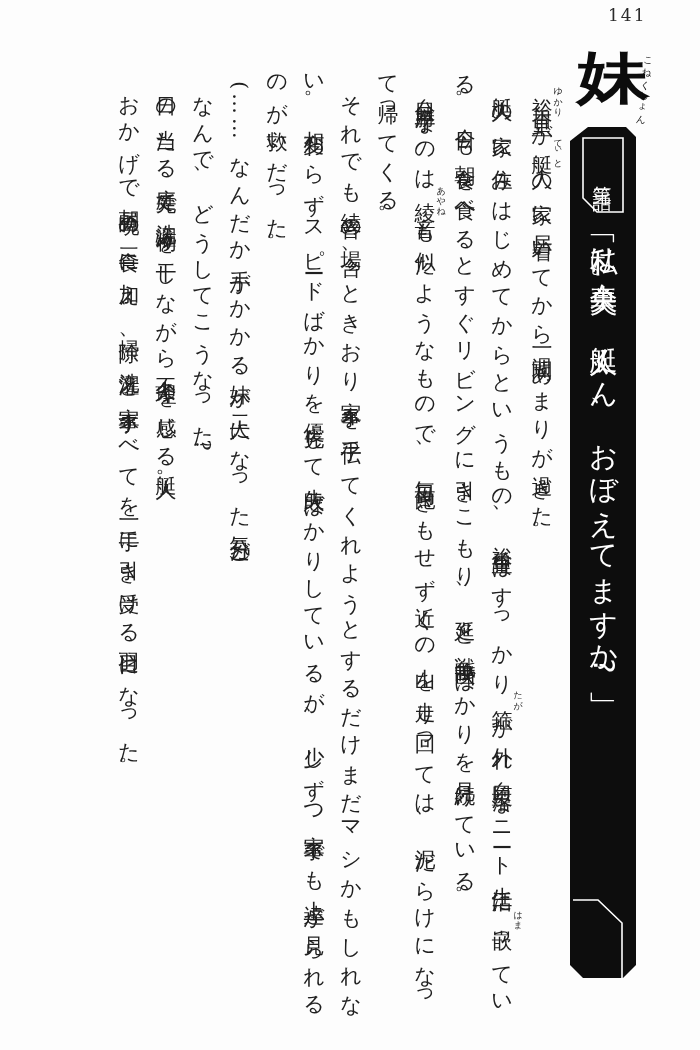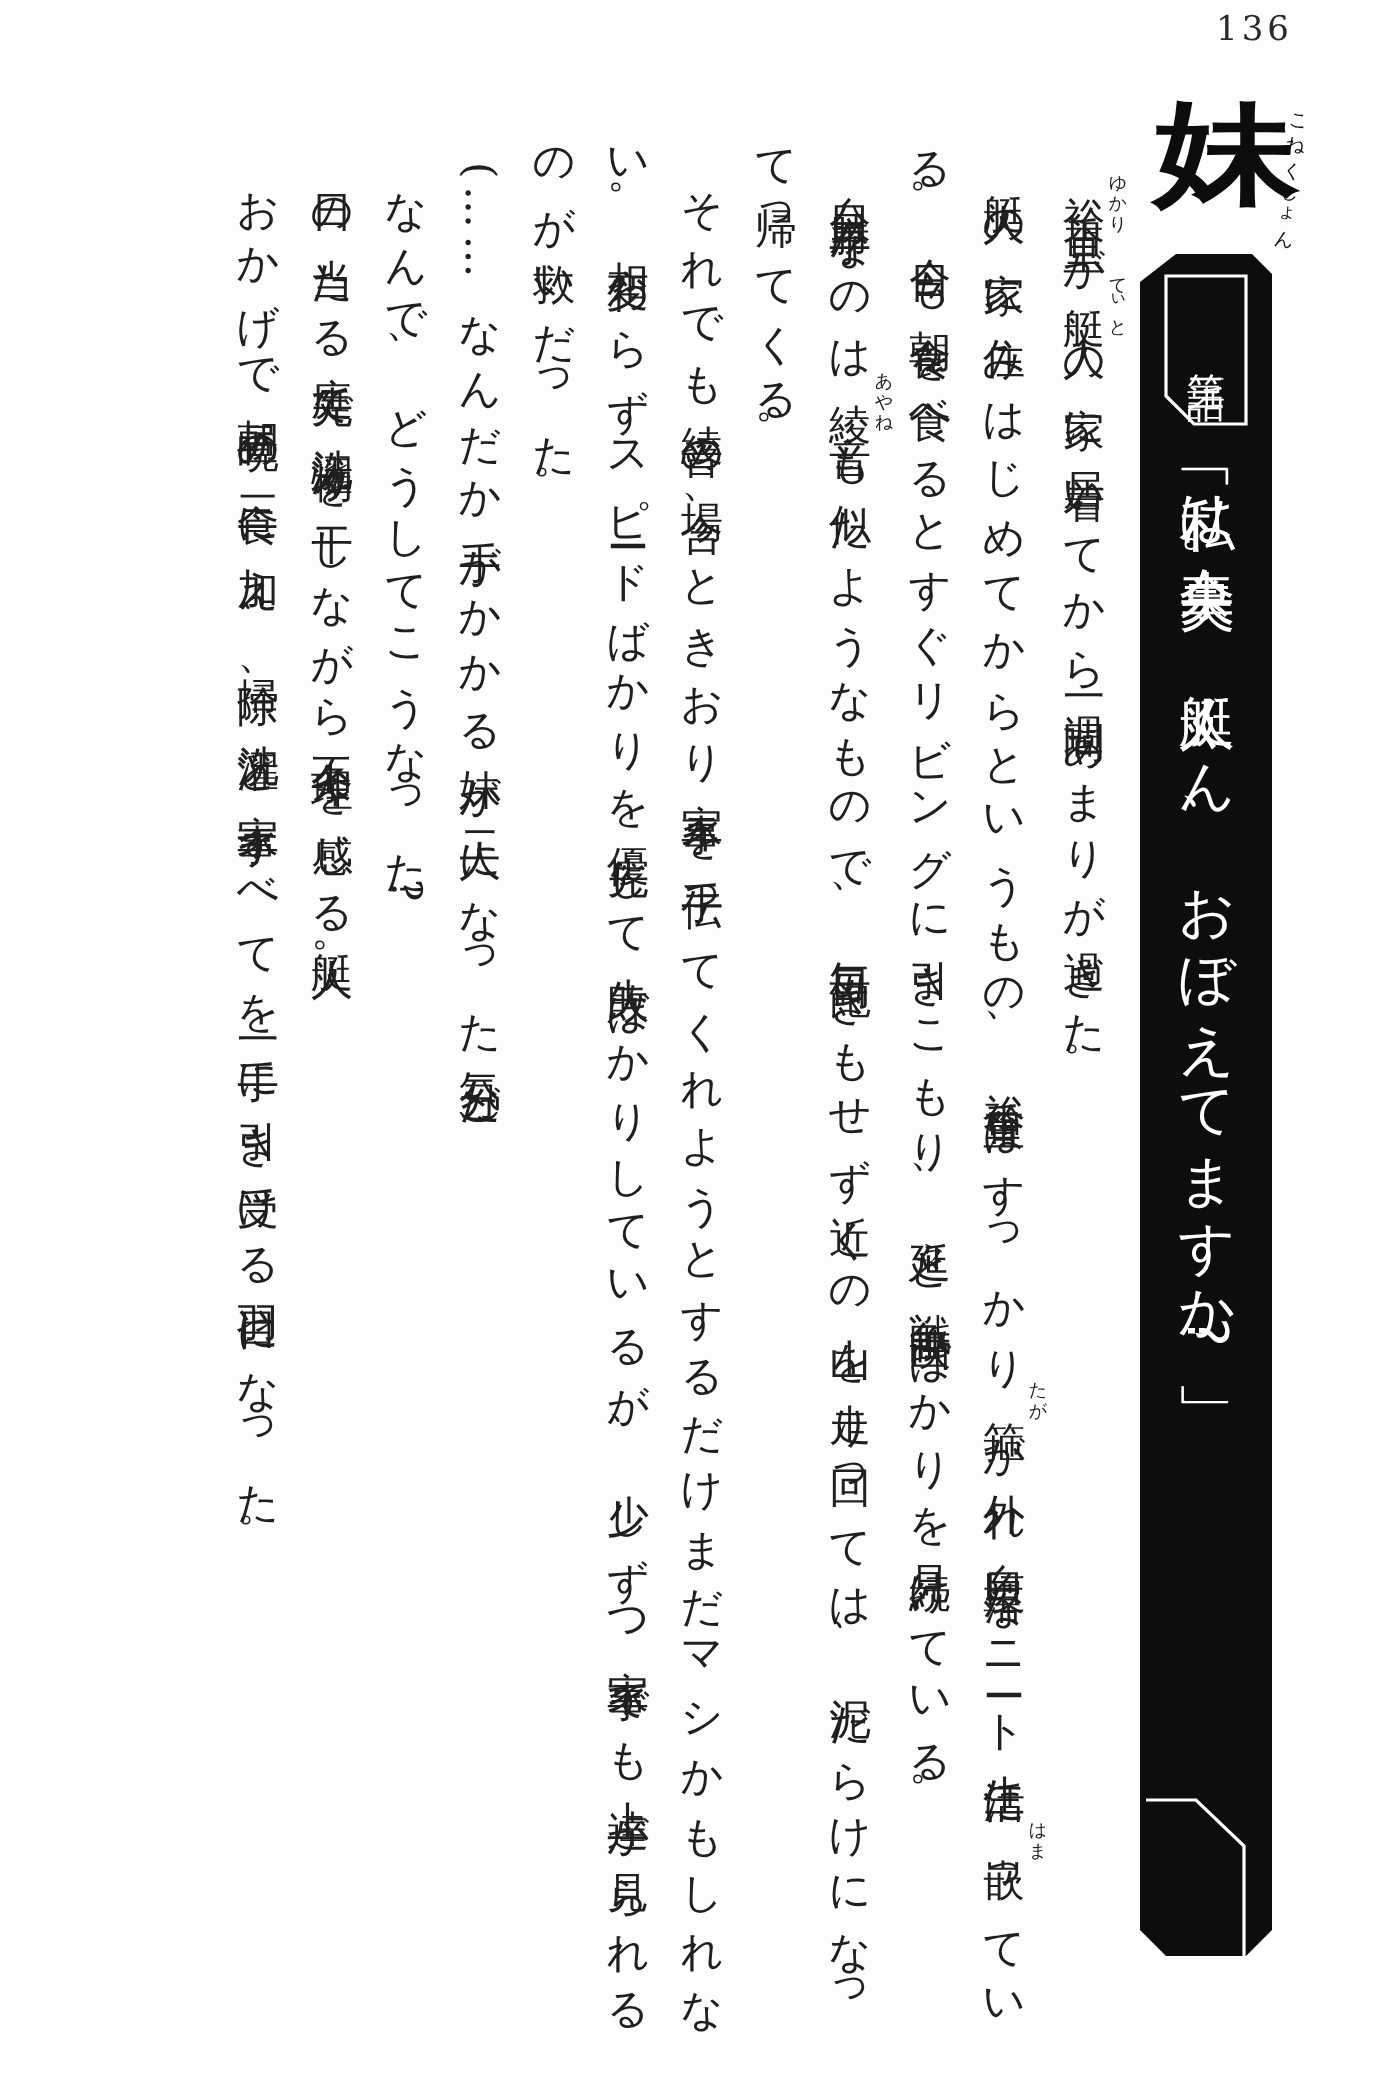--- a/index.html
+++ b/index.html
@@ -68,21 +68,21 @@
   }
   .body-text p{margin:0;padding:0;text-indent:1em;}
   ruby{ruby-position:over;}
   rt{font-size:9px;letter-spacing:0;line-height:1;font-family:"DejaVu Serif","Liberation Serif",serif;}
 </style>
 </head>
 <body>
 
 <div class="stage">
 
-  <div class="page-number">136</div>
+  <div class="page-number">141</div>
 
   <div class="series-title">妹</div>
 
   <div class="series-furigana">こねくしょん</div>
 
   <div class="banner">
     <svg class="banner-deco" viewBox="0 0 66 851" xmlns="http://www.w3.org/2000/svg">
 
       <path d="M 13 11 H 53 V 85 H 27 L 13 71 Z" fill="none" stroke="#ffffff" stroke-width="1.6"></path>
 

